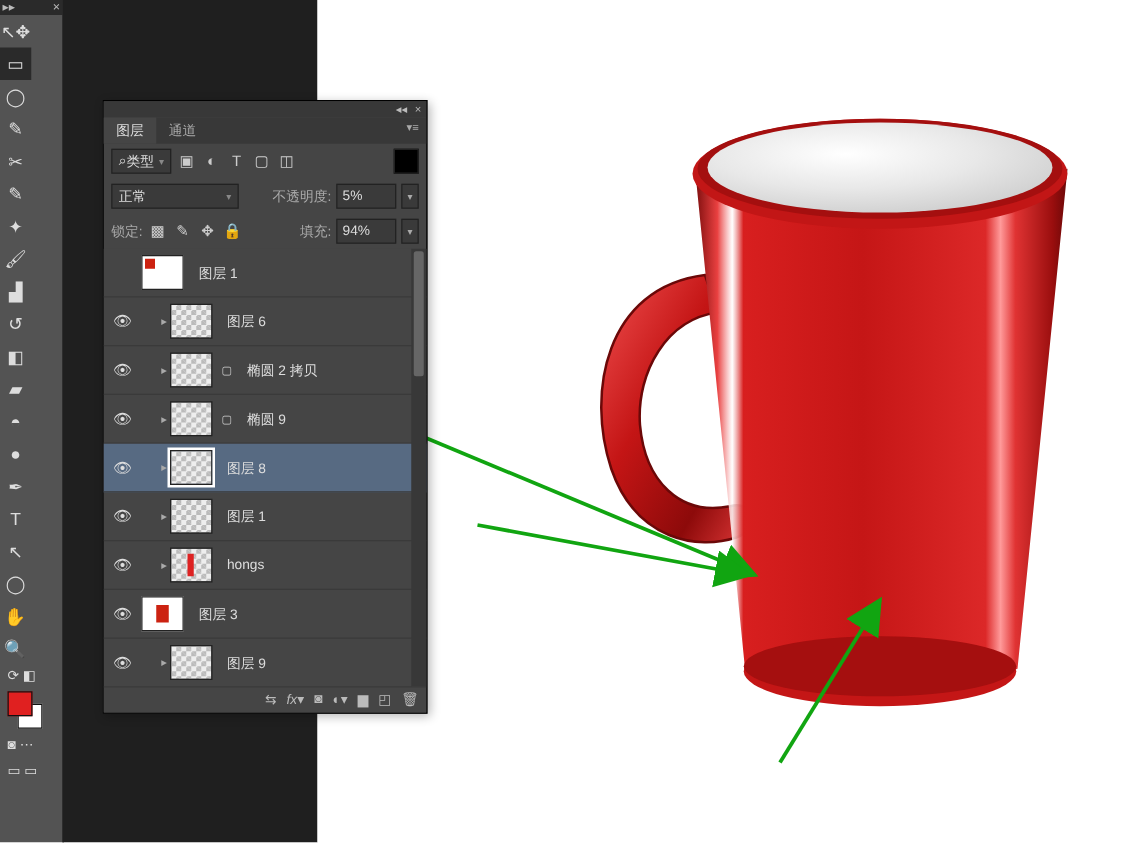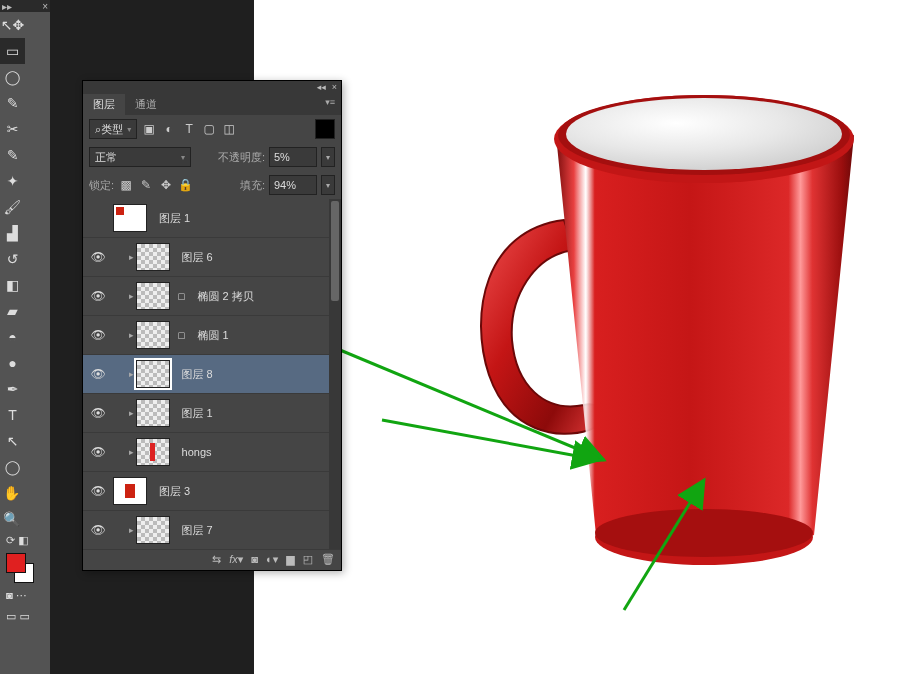--- a/index.html
+++ b/index.html
@@ -479,21 +479,21 @@
         <span class="layer-name">椭圆 2 拷贝</span>
       </div>
       <div class="layer-row">
         <div class="vis-col">
           <span class="eye">👁</span>
         </div>
         <div style="width: 16px;"></div>
         <span style="color: rgb(170, 170, 170); font-size: 9px; margin-right: 2px;">▸</span>
         <div class="thumb"></div>
         <div class="icon-sm" style="font-size: 9px;">▢</div>
-        <span class="layer-name">椭圆 1</span>
+        <span class="layer-name">椭圆 9</span>
       </div>
       <div class="layer-row selected">
         <div class="vis-col">
           <span class="eye">👁</span>
         </div>
         <div style="width: 16px;"></div>
         <span style="color: rgb(170, 170, 170); font-size: 9px; margin-right: 2px;">▸</span>
         <div class="thumb sel"></div>
         <span class="layer-name">图层 8</span>
       </div>
@@ -526,21 +526,21 @@
         </div>
         <span class="layer-name">图层 3</span>
       </div>
       <div class="layer-row">
         <div class="vis-col">
           <span class="eye">👁</span>
         </div>
         <div style="width: 16px;"></div>
         <span style="color: rgb(170, 170, 170); font-size: 9px; margin-right: 2px;">▸</span>
         <div class="thumb"></div>
-        <span class="layer-name">图层 7</span>
+        <span class="layer-name">图层 9</span>
       </div>
       <div class="scrollbar">
         <div class="scrollbar-thumb"></div>
       </div>
   </div>
 
   <div class="panel-footer">
     <span>⇆</span>
     <span><i>fx</i>▾</span>
     <span>◙</span>

